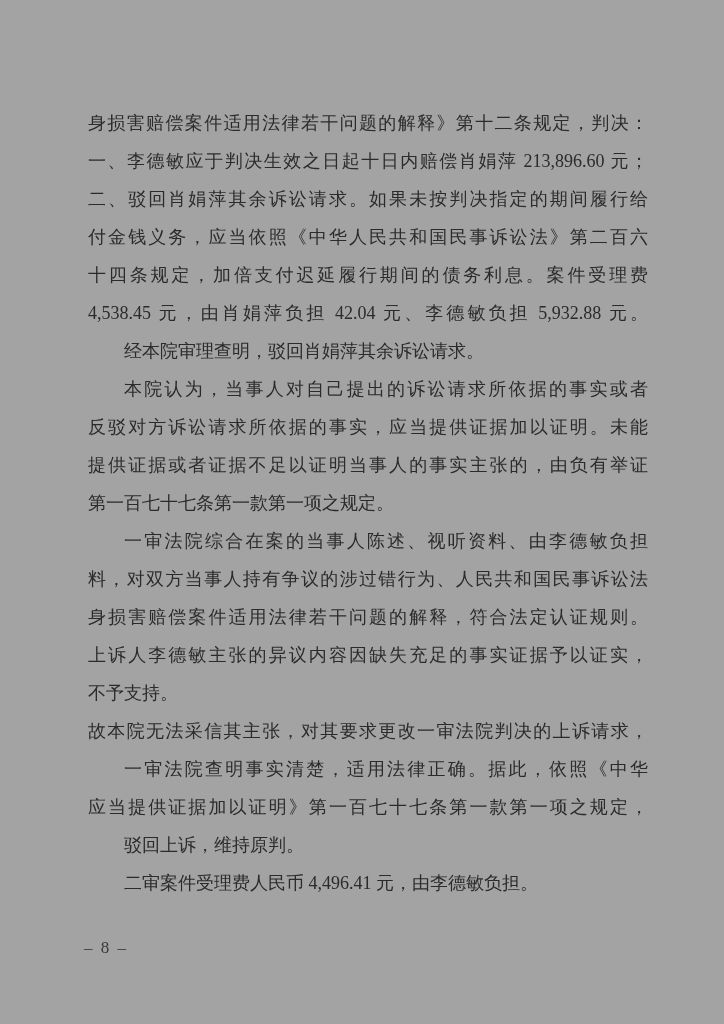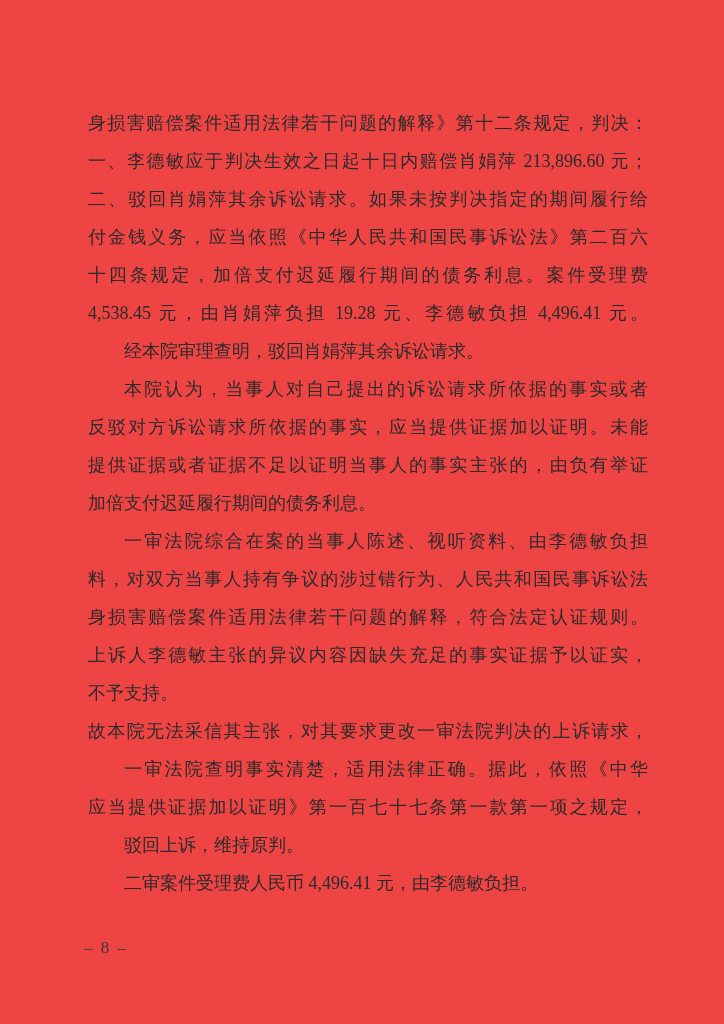--- a/index.html
+++ b/index.html
@@ -4,21 +4,21 @@
 <style>
   html, body {
     margin: 0;
     padding: 0;
     background: #ffffff;
   }
   .page {
     position: relative;
     width: 724px;
     height: 1024px;
-    background: #ef4444;
+    background: #a3a3a3;
     font-family: "Liberation Serif", "DejaVu Serif", serif;
     color: #2b2b2b;
     overflow: hidden;
   }
   .text-block {
     position: absolute;
     left: 88px;
     top: 104px;
     width: 560px;
   }
@@ -51,26 +51,26 @@
 </head>
 <body>
 
 <div class="page">
   <div class="text-block">
       <div class="line fill">身损害赔偿案件适用法律若干问题的解释》第十二条规定，判决：</div>
       <div class="line fill">一、李德敏应于判决生效之日起十日内赔偿肖娟萍 213,896.60 元；</div>
       <div class="line fill">二、驳回肖娟萍其余诉讼请求。如果未按判决指定的期间履行给</div>
       <div class="line fill">付金钱义务，应当依照《中华人民共和国民事诉讼法》第二百六</div>
       <div class="line fill">十四条规定，加倍支付迟延履行期间的债务利息。案件受理费</div>
-      <div class="line fill">4,538.45 元，由肖娟萍负担 19.28 元、李德敏负担 4,496.41 元。</div>
+      <div class="line fill">4,538.45 元，由肖娟萍负担 42.04 元、李德敏负担 5,932.88 元。</div>
       <div class="line indent">经本院审理查明，驳回肖娟萍其余诉讼请求。</div>
       <div class="line fill indent">本院认为，当事人对自己提出的诉讼请求所依据的事实或者</div>
       <div class="line fill">反驳对方诉讼请求所依据的事实，应当提供证据加以证明。未能</div>
       <div class="line fill">提供证据或者证据不足以证明当事人的事实主张的，由负有举证</div>
-      <div class="line">加倍支付迟延履行期间的债务利息。</div>
+      <div class="line">第一百七十七条第一款第一项之规定。</div>
       <div class="line fill indent">一审法院综合在案的当事人陈述、视听资料、由李德敏负担</div>
       <div class="line fill">料，对双方当事人持有争议的涉过错行为、人民共和国民事诉讼法</div>
       <div class="line fill">身损害赔偿案件适用法律若干问题的解释，符合法定认证规则。</div>
       <div class="line fill">上诉人李德敏主张的异议内容因缺失充足的事实证据予以证实，</div>
       <div class="line">不予支持。</div>
       <div class="line fill">故本院无法采信其主张，对其要求更改一审法院判决的上诉请求，</div>
       <div class="line fill indent">一审法院查明事实清楚，适用法律正确。据此，依照《中华</div>
       <div class="line fill">应当提供证据加以证明》第一百七十七条第一款第一项之规定，</div>
       <div class="line indent">驳回上诉，维持原判。</div>
       <div class="line indent">二审案件受理费人民币 4,496.41 元，由李德敏负担。</div>

